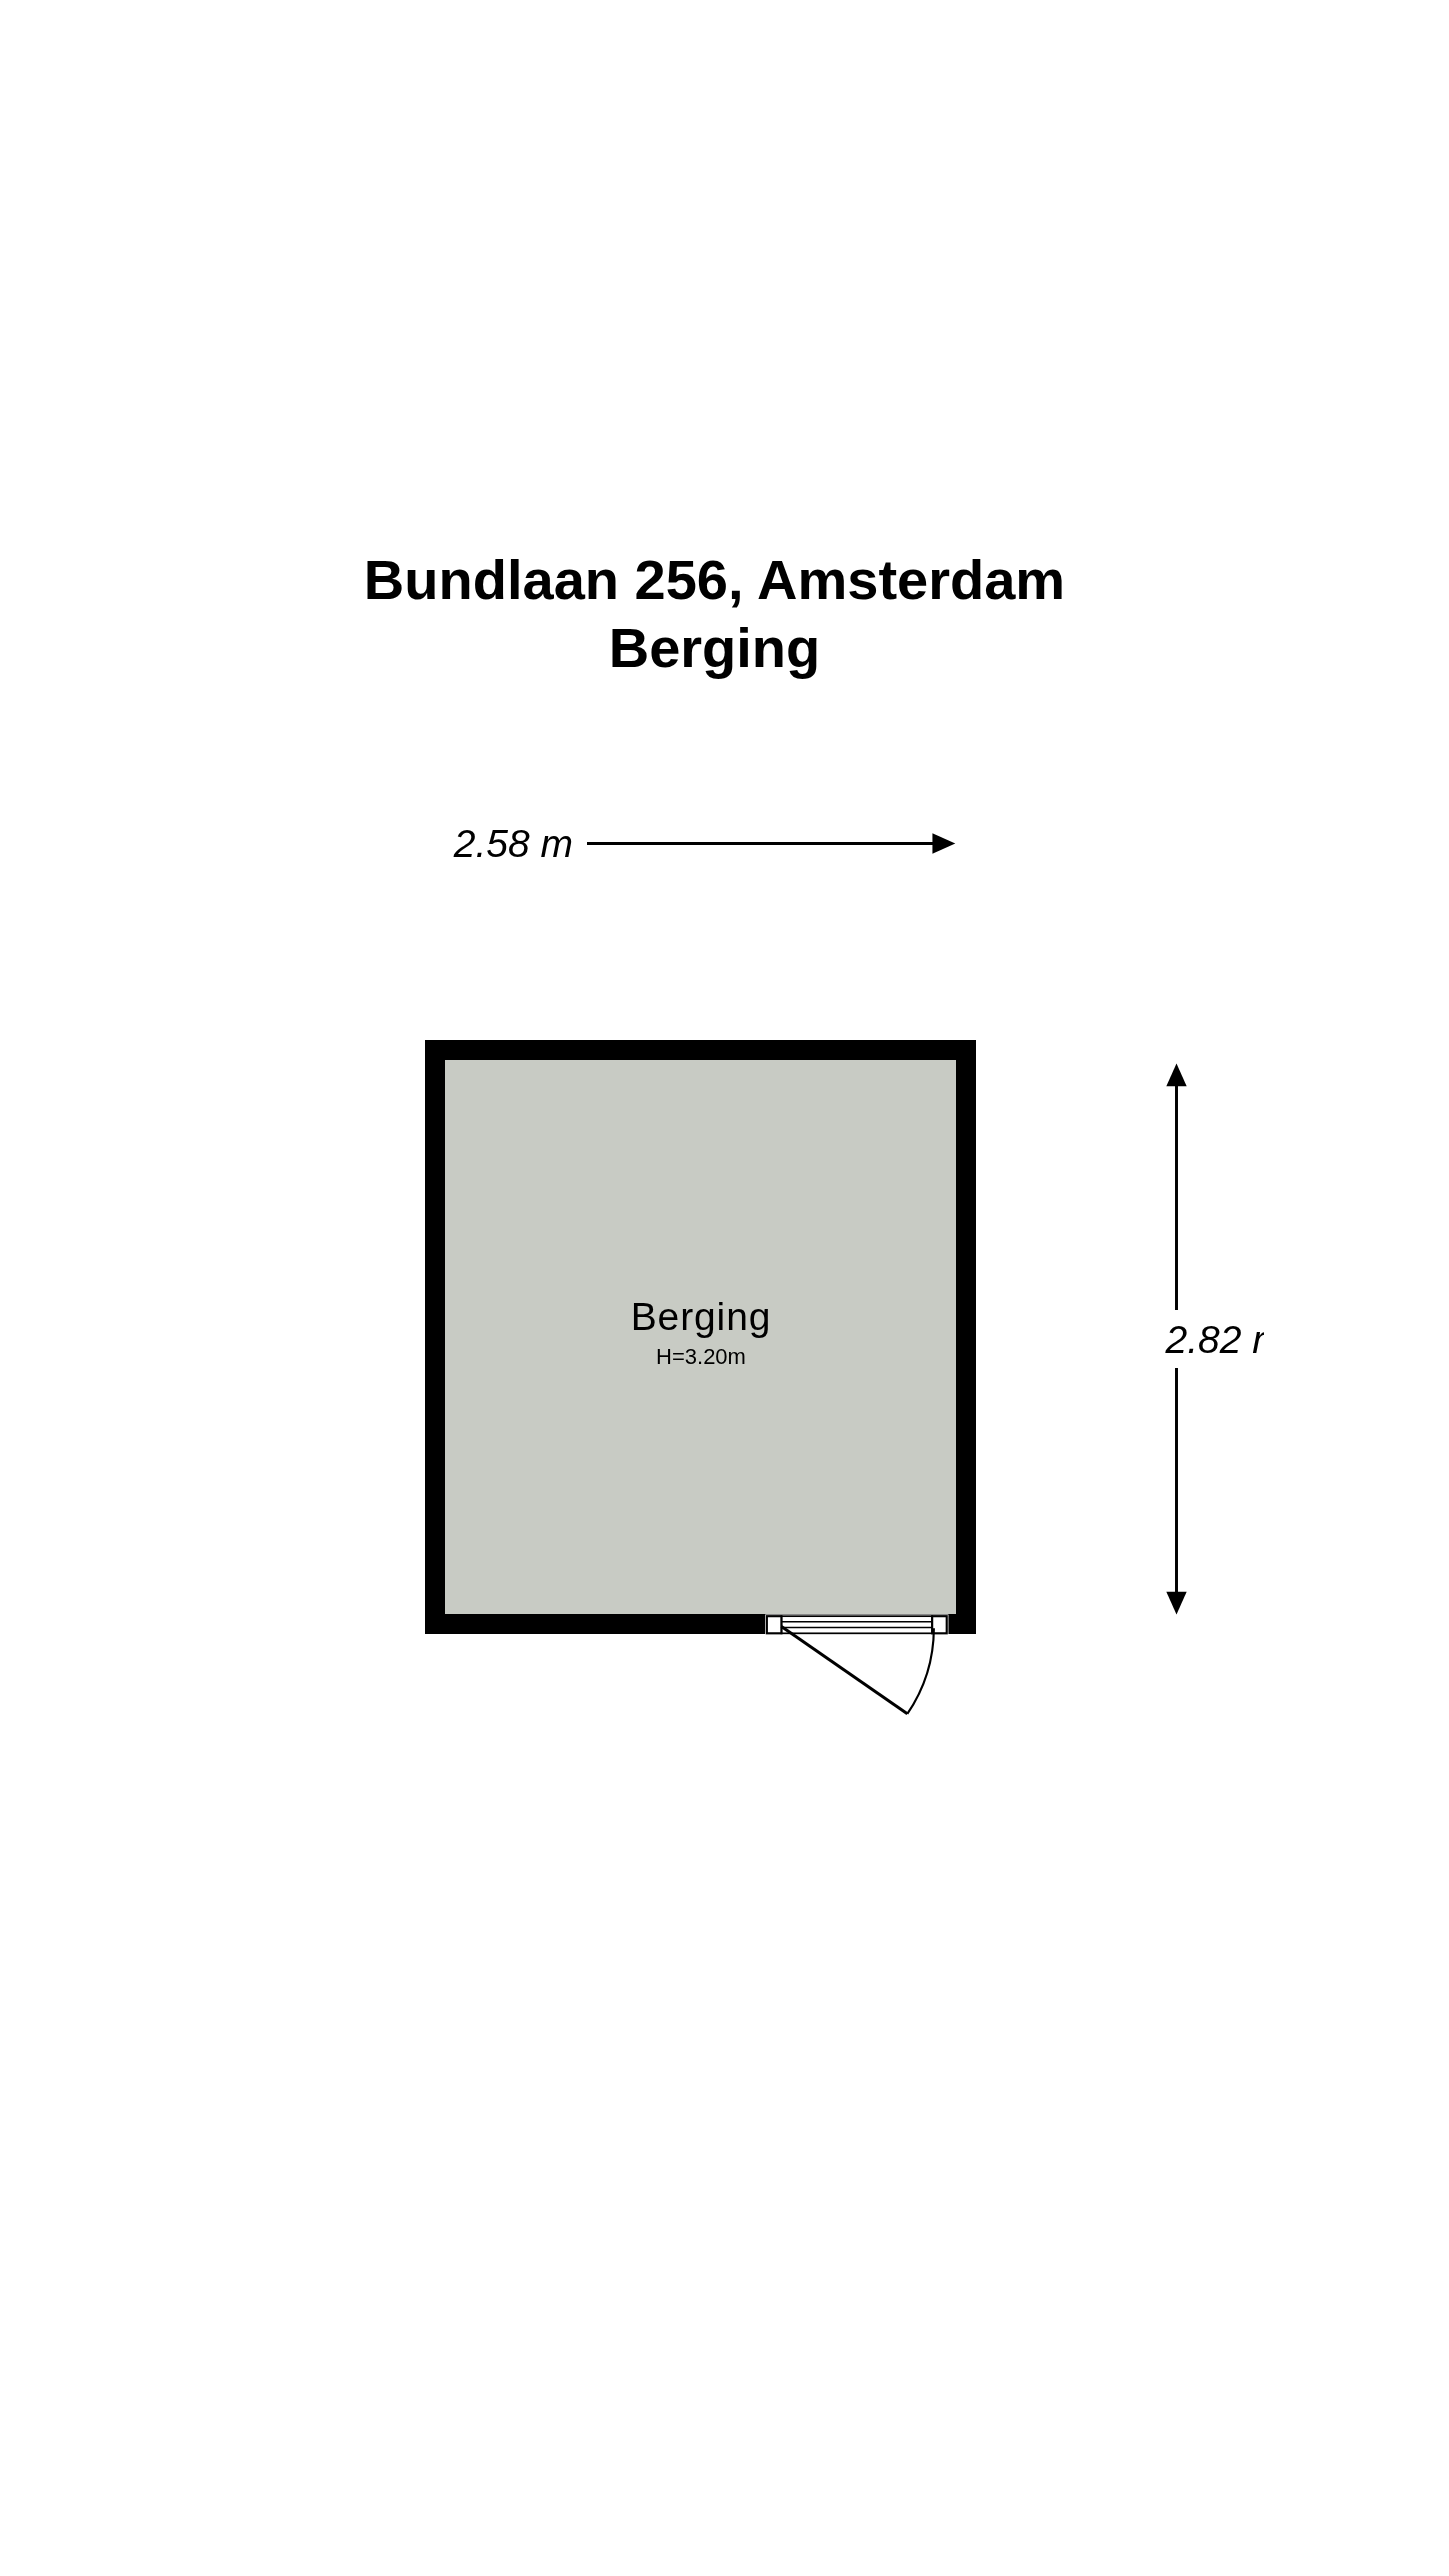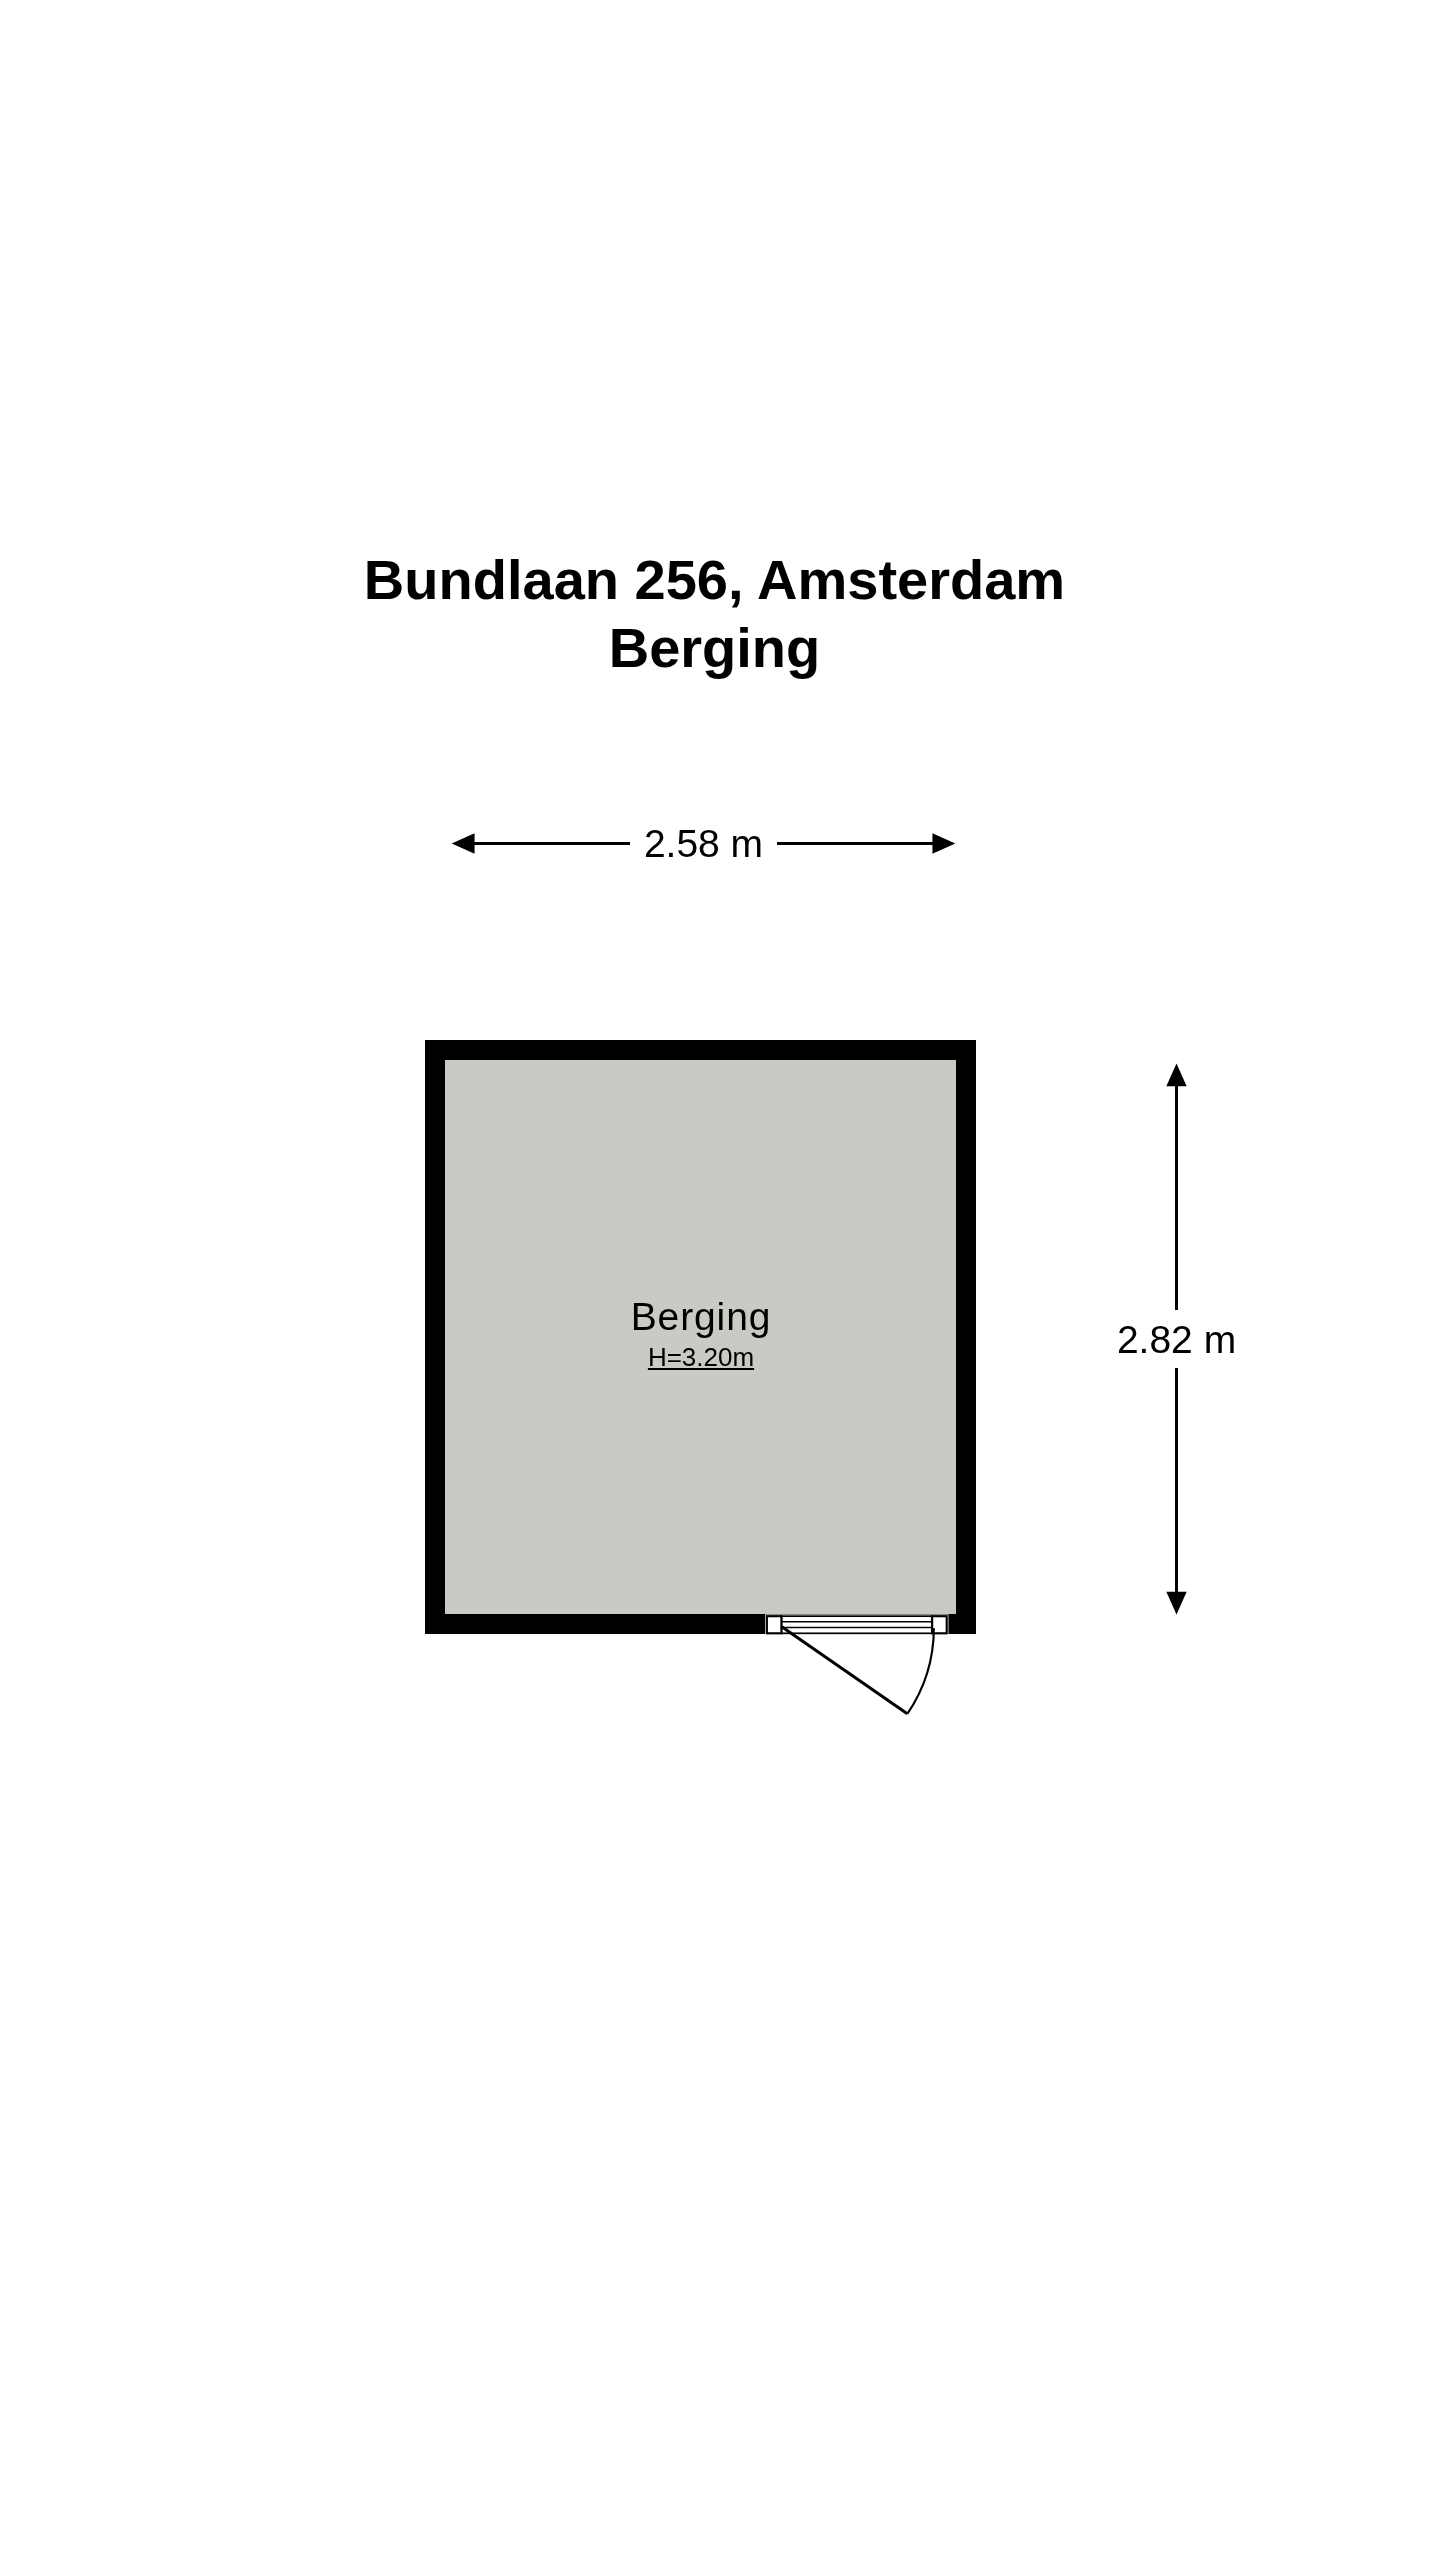--- a/index.html
+++ b/index.html
@@ -38,21 +38,22 @@
     position: absolute;
     left: 0;
     top: 0;
     display: block;
   }
   .dim-label-wrap {
     position: absolute;
     inset: 0;
     display: flex;
     align-items: center;
-    justify-content: center;
+    justify-content: flex-start;
+    font-style: italic;
   }
   .dim-label {
     background: #ffffff;
     font-size: 39px;
     line-height: 45px;
     padding: 0 13.7px;
     white-space: nowrap;
   }
   .vdim .dim-label {
     padding: 6.9px 8.6px;
@@ -79,23 +80,22 @@
     font-size: 39px;
     line-height: 43px;
     letter-spacing: 0.9px;
   }
   .room-area {
     font-size: 39px;
     line-height: 41px;
     letter-spacing: 0.9px;
   }
   .room-height {
-    font-size: 26px;
+    font-size: 22px;
     line-height: 38px;
-    text-decoration: underline;
   }
   .door-svg {
     position: absolute;
     left: 760px;
     top: 1610px;
   }
   
   .footer-block {
     top: 1875px;
     font-size: 39px;

